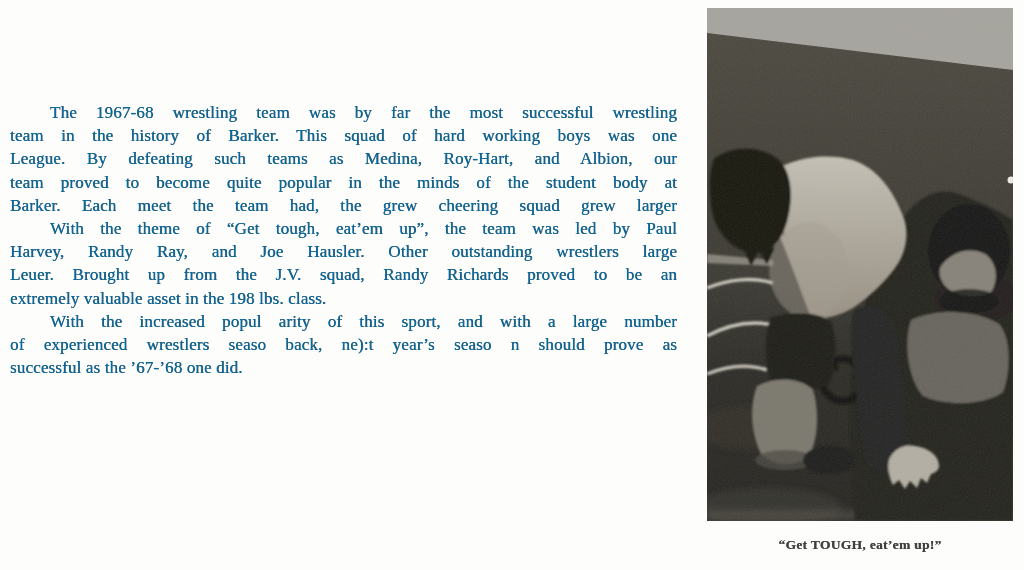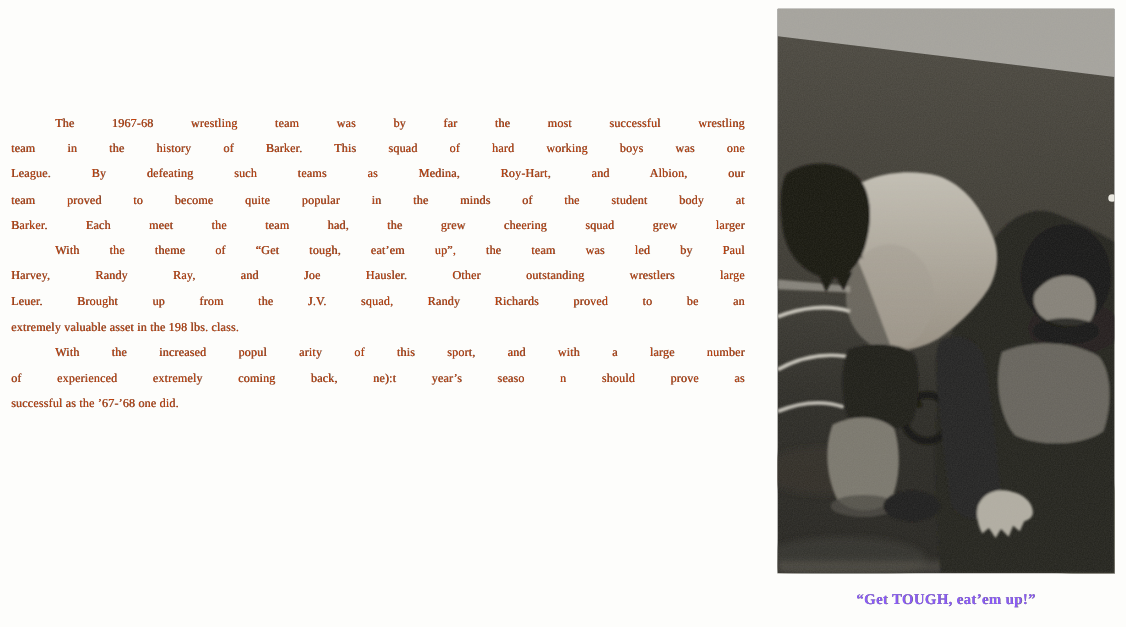--- a/index.html
+++ b/index.html
@@ -7,22 +7,22 @@
     width:1024px;height:570px;
     background:#fdfdfb;
     font-family:"Liberation Serif", serif;
     overflow:hidden;
   }
   .page{
     position:relative;width:1024px;height:570px;
   }
   .article{
     position:absolute;left:10px;top:101px;width:667px;
-    color:#c2410c;
-    font-size:11px;line-height:23.2px;
+    color:#0369a1;
+    font-size:17px;line-height:23.2px;
     letter-spacing:0.15px;
     text-shadow:0.35px 0 0 rgba(25,24,22,0.75);
   }
   .para{margin:0;}
   .line{
     text-align:justify;
     text-align-last:justify;
     white-space:normal;
   }
   .line.first{text-indent:40px;}
@@ -30,21 +30,21 @@
   .photo-figure{
     position:absolute;left:707px;top:8px;width:306px;margin:0;
   }
   .photo-figure svg{display:block;width:306px;height:513px;background:#31302c;}
   .photo-caption{
     margin-top:16px;
     text-align:center;
     font-weight:bold;
     font-size:13.5px;line-height:16px;
     letter-spacing:0.3px;
-    color:#8b5cf6;
+    color:#404040;
     text-shadow:0.3px 0 0 rgba(30,29,27,0.7);
   }
 </style>
 </head>
 <body>
 
 <main class="page">
 
   <section class="article">
       <div class="para">
@@ -55,21 +55,21 @@
         <div class="line">Barker. Each meet the team had, the grew cheering squad grew larger</div>
       </div>
       <div class="para">
         <div class="line first">With the theme of “Get tough, eat’em up”, the team was led by Paul</div>
         <div class="line">Harvey, Randy Ray, and Joe Hausler. Other outstanding wrestlers large</div>
         <div class="line">Leuer. Brought up from the J.V. squad, Randy Richards proved to be an</div>
         <div class="line last">extremely valuable asset in the 198 lbs. class.</div>
       </div>
       <div class="para">
         <div class="line first">With the increased popul arity of this sport, and with a large number</div>
-        <div class="line">of experienced extremely coming back, ne):t year’s seaso n should prove as</div>
+        <div class="line">of experienced wrestlers seaso back, ne):t year’s seaso n should prove as</div>
         <div class="line last">successful as the ’67-’68 one did.</div>
       </div>
     </section>
 
   <figure class="photo-figure">
     <svg viewBox="0 0 306 513" role="img" xmlns="http://www.w3.org/2000/svg" aria-label="Black-and-white photograph of two wrestlers grappling on a dark wrestling mat in front of a gray gym wall">
       <defs>
         <linearGradient id="wallGrad" x1="0" y1="0" x2="0" y2="1">
           <stop offset="0" stop-color="#4a473f"></stop>
           <stop offset="1" stop-color="#37352e"></stop>

